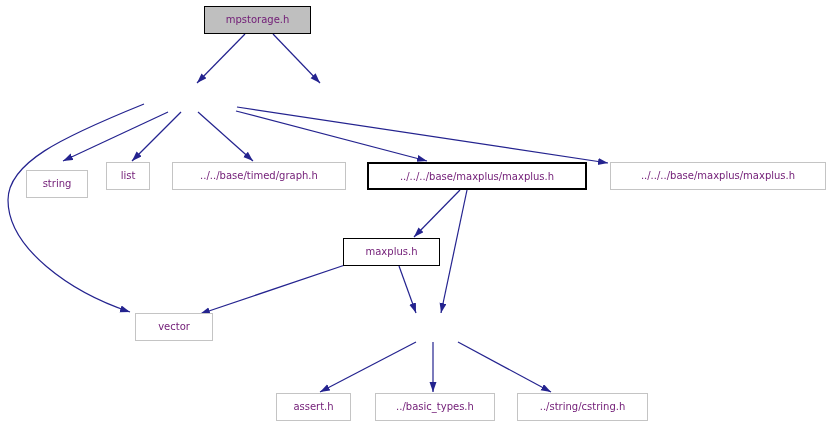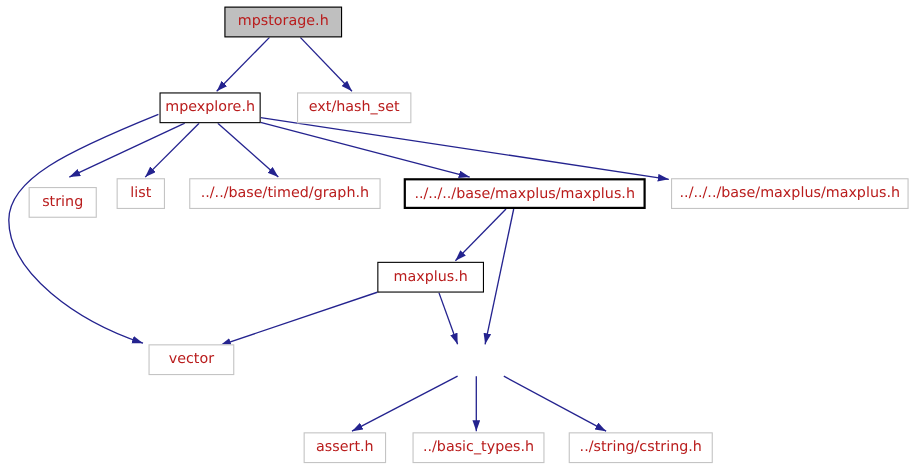--- a/index.html
+++ b/index.html
@@ -16,22 +16,22 @@
     left: 0; top: 0;
     width: 831px; height: 427px;
     z-index: 1;
   }
   .node {
     position: absolute;
     box-sizing: border-box;
     height: 28px;
     background: #ffffff;
     border: 1px solid #000000;
-    color: #b91c1c;
-    font-size: 13px;
+    color: #701a75;
+    font-size: 10px;
     line-height: 25px;
     text-align: center;
     white-space: nowrap;
     z-index: 2;
   }
   .node.root {
     background: #bfbfbf;
     border: 1.5px solid #000000;
   }
   .node.documented { cursor: pointer; }
@@ -68,23 +68,21 @@
       <path d="M399,266 L416,313" marker-end="url(#arrow)"></path>
       <path d="M345,265 L200,314" marker-end="url(#arrow)"></path>
       <path d="M416,342 L320,392" marker-end="url(#arrow)"></path>
       <path d="M433,342 L433,392" marker-end="url(#arrow)"></path>
       <path d="M458,342 L551,392" marker-end="url(#arrow)"></path>
     </g>
   </svg>
 
   <div class="node root" style="left:204px; top:6px; width:107px;">mpstorage.h</div>
 
-  <div class="node documented" style="left:145px; top:84px; width:92px;">mpexplore.h</div>
 
-  <div class="node external" style="left:270px; top:84px; width:104px;">ext/hash_set</div>
 
   <div class="node external" style="left:26px; top:170px; width:62px;">string</div>
 
   <div class="node external" style="left:106px; top:162px; width:44px;">list</div>
 
   <div class="node external" style="left:172px; top:162px; width:174px;">../../base/timed/graph.h</div>
 
   <div class="node documented-bold" style="left:367px; top:162px; width:220px;">../../../base/maxplus/maxplus.h</div>
 
   <div class="node external" style="left:610px; top:162px; width:216px;">../../../base/maxplus/maxplus.h</div>

